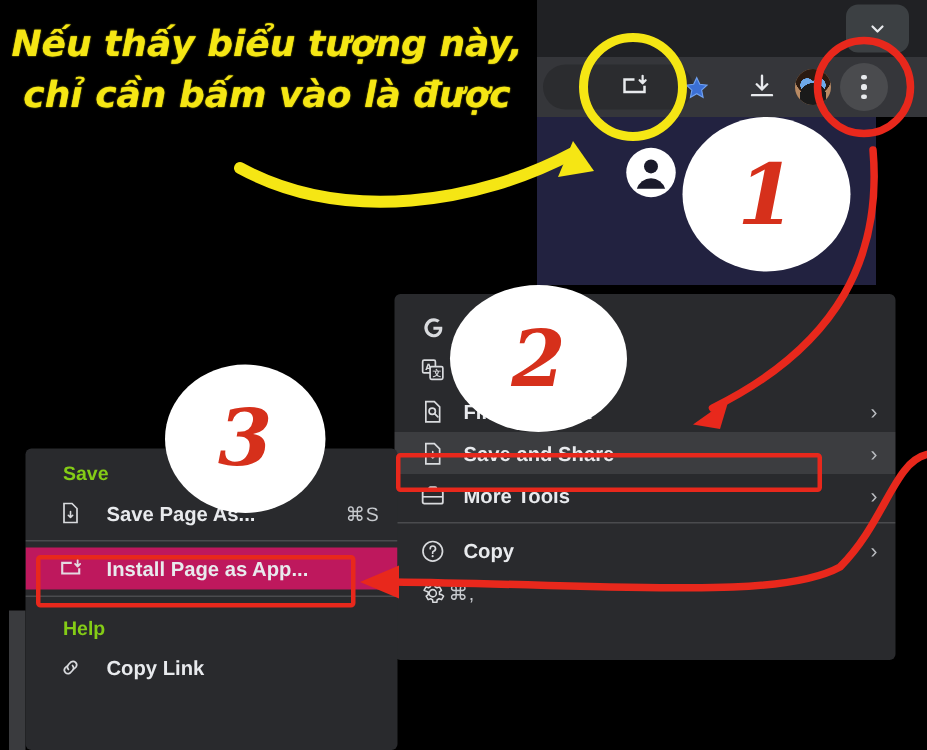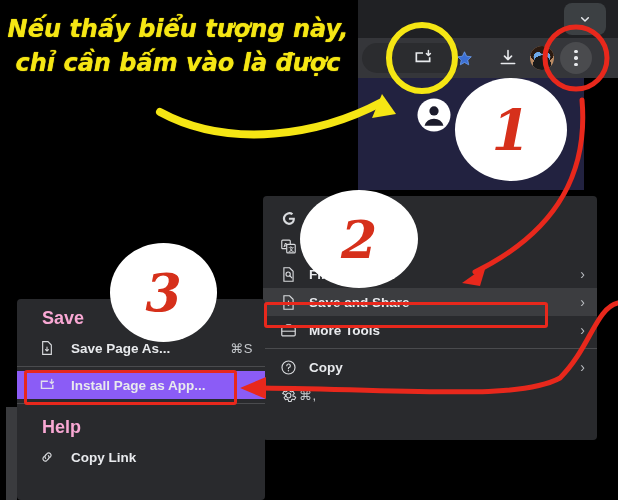--- a/index.html
+++ b/index.html
@@ -89,31 +89,31 @@
   
   #submenu{
     position:absolute; left:17px; top:299px; width:248px; height:201px;
     background:#292a2d; border-radius:4px; overflow:hidden;
   }
   #submenu-shadow{
     position:absolute; left:6px; top:407px; width:11px; height:93px;
     background:#3a3b3e;
   }
   .sec-head{
-    font-size:18px; font-weight:700; color:#f9a8d4;
+    font-size:13px; font-weight:700; color:#84cc16;
     padding:9px 0 5px 25px;
   }
   .srow{
     height:28px; display:flex; align-items:center; padding:0 12px 0 20px;
     font-size:13.5px; font-weight:700; color:#e8eaed;
   }
   .srow .ico{ width:20px; flex:0 0 20px; display:flex;align-items:center;justify-content:center; opacity:.92;}
   .srow .lbl{ margin-left:14px; flex:1; white-space:nowrap; }
   .srow .accel{ font-size:13px; font-weight:400; color:#c6c9cd; letter-spacing:.5px;}
-  .srow.hl{ background:#8b5cf6;align-items:center; }
+  .srow.hl{ background:#be185d;align-items:center; }
 
   
   #anno{ position:absolute; inset:0; pointer-events:none; }
   #anno svg{ position:absolute; inset:0; width:618px; height:500px; }
 
   #vn-text{
     position:absolute; left:0; top:12px; width:356px;
     text-align:center; color:#f5e614;
     font-family:"DejaVu Sans", sans-serif;
     font-weight:700; font-style:italic; font-size:24px; line-height:1.42;

